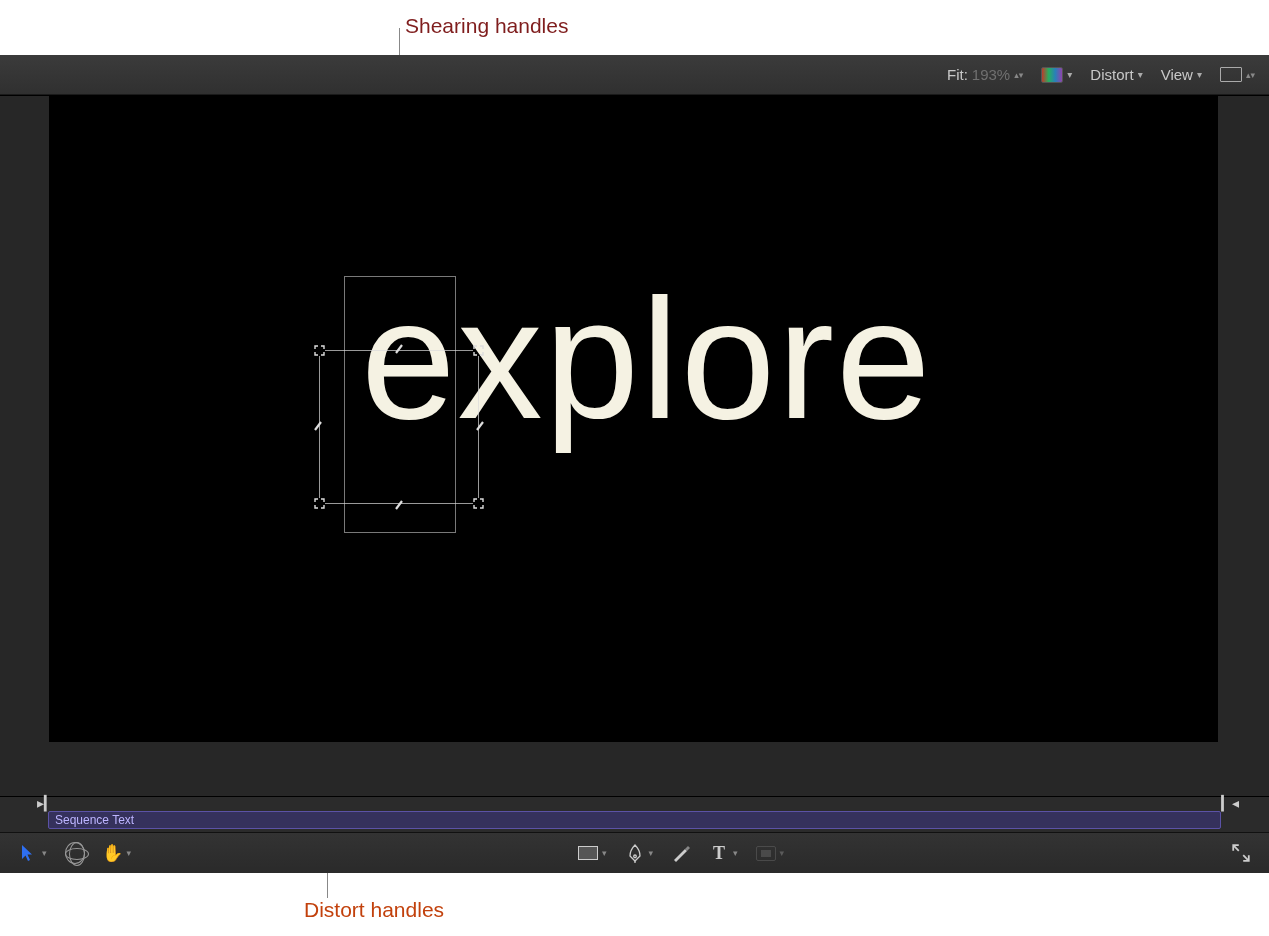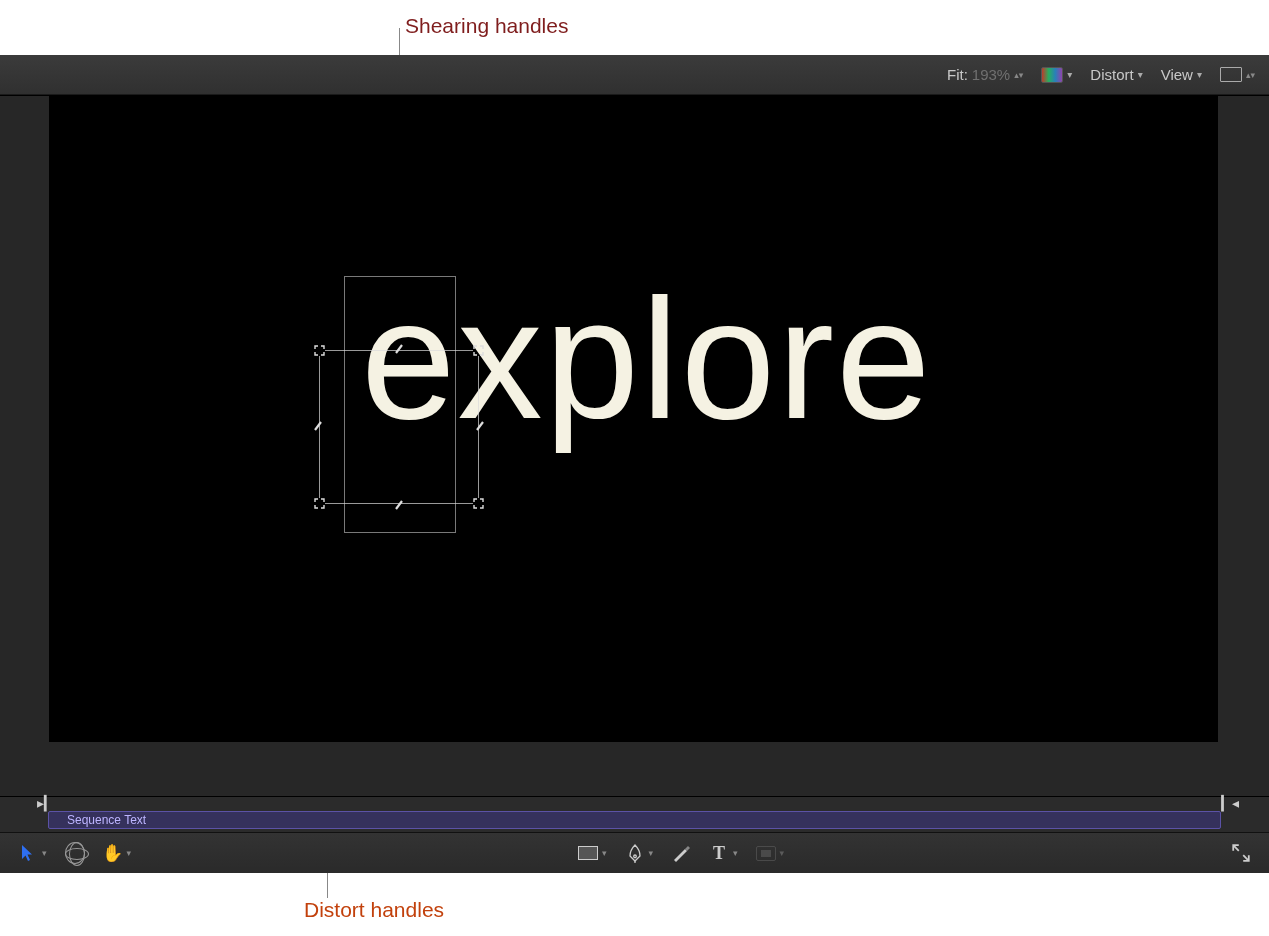--- a/index.html
+++ b/index.html
@@ -157,21 +157,21 @@
     position:absolute; right:30px; top:-2px;
     color:#ccc; font-size:14px;
   }
   .seq-bar {
     position:absolute; left:48px; right:48px; top:14px; height:18px;
     background:#35315c;
     border:1px solid #5b52a6;
     border-radius:2px;
     color:#bdb5ff;
     font-size:12px;
-    padding-left:18px;
+    padding-left:6px;
     line-height:16px;
   }
   .bottom-toolbar {
     height:40px;
     background:linear-gradient(#333,#2a2a2a);
     display:flex;
     align-items:center;
     padding:0 14px;
     gap:10px;
     color:#bbb;

